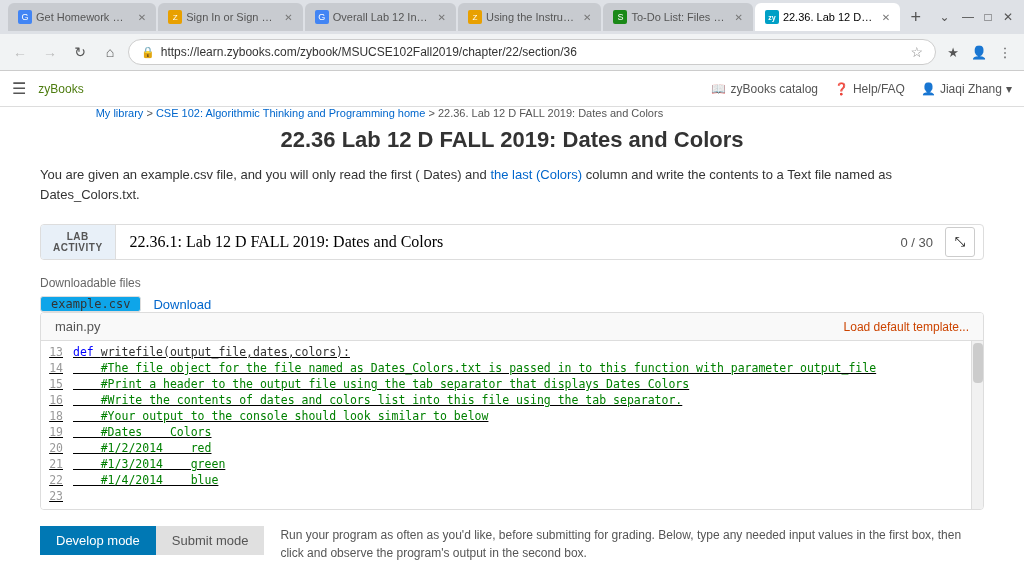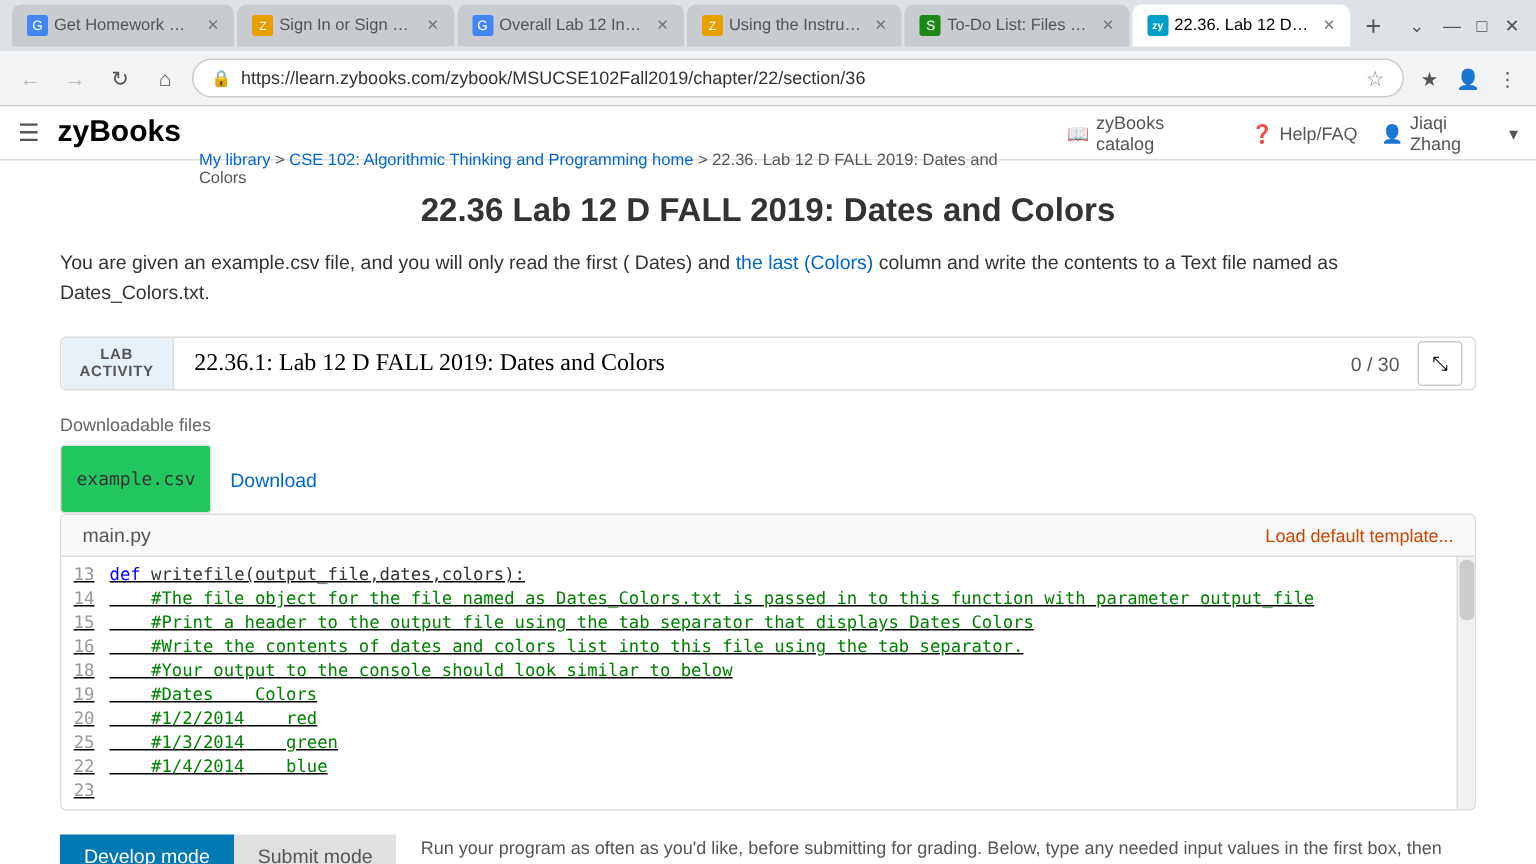--- a/index.html
+++ b/index.html
@@ -24,21 +24,21 @@
     .address-bar { flex: 1; height: 26px; border: 1px solid #ccc; border-radius: 13px; background: #fff; display: flex; align-items: center; padding: 0 12px; font-size: 12px; color: #333; gap: 6px; }
     .address-lock { color: #555; font-size: 11px; }
     .address-text { flex: 1; }
     .address-star { color: #888; font-size: 14px; }
     .omnibar-icons { display: flex; gap: 4px; align-items: center; }
     .omnibar-icon { width: 22px; height: 22px; display: flex; align-items: center; justify-content: center; color: #555; font-size: 13px; cursor: pointer; border-radius: 50%; }
 
     
     .zybooks-nav { height: 36px; border-bottom: 1px solid #ddd; display: flex; align-items: center; padding: 0 12px; gap: 12px; background: #fff; }
     .hamburger { font-size: 16px; color: #555; cursor: pointer; }
-    .zybooks-logo { color: #000000; font-weight: bold; font-size: 20px; }
+    .zybooks-logo { color: #4d7c0f; font-weight: normal; font-size: 12px; }
     .nav-breadcrumb { font-size: 11px; color: #555; margin-top: 48px; }
     .nav-breadcrumb a { color: #0066cc; text-decoration: none; }
     .nav-right { margin-left: auto; display: flex; align-items: center; gap: 16px; }
     .nav-catalog { display: flex; align-items: center; gap: 4px; font-size: 12px; color: #555; cursor: pointer; }
     .nav-help { display: flex; align-items: center; gap: 4px; font-size: 12px; color: #555; cursor: pointer; }
     .nav-user { display: flex; align-items: center; gap: 4px; font-size: 12px; color: #555; cursor: pointer; }
 
     
     .page-content { padding: 20px 40px; overflow-y: auto; height: calc(576px - 34px - 36px - 36px); background: #fff; }
     .page-title { font-size: 22px; font-weight: bold; color: #333; text-align: center; margin-bottom: 12px; }
@@ -50,21 +50,21 @@
     .activity-label-top { font-size: 10px; font-weight: bold; color: #555; letter-spacing: 0.5px; }
     .activity-label-bottom { font-size: 10px; font-weight: bold; color: #555; letter-spacing: 0.5px; }
     .activity-title { flex: 1; padding: 6px 14px; font-size: 16px; color: #000000; font-family: Liberation Serif, serif; }
     .activity-score { padding: 6px 12px; font-size: 13px; color: #555; }
     .activity-expand { width: 30px; height: 30px; border: 1px solid #ccc; display: flex; align-items: center; justify-content: center; margin-right: 8px; cursor: pointer; border-radius: 3px; }
 
     
     .downloadable-section { }
     .downloadable-label { font-size: 12px; color: #666; margin-bottom: 6px; }
     .downloadable-row { display: flex; align-items: center; gap: 12px; }
-    .file-chip { background: #22c55e; border: 1px solid #ddd; padding: 15px 10px; border-radius: 3px; font-size: 12px; font-family: monospace; color: #333; }
+    .file-chip { background: #0ea5e9; border: 1px solid #ddd; padding: 0 10px; border-radius: 3px; font-size: 12px; font-family: monospace; color: #333; }
     .download-link { color: #0066cc; font-size: 13px; text-decoration: none; cursor: pointer; font-weight: 500; }
 
     
     .editor-container { border: 1px solid #ddd; border-radius: 4px; overflow: hidden; margin-bottom: 16px; }
     .editor-header { background: #f9f9f9; border-bottom: 1px solid #ddd; padding: 6px 14px; display: flex; justify-content: space-between; align-items: center; }
     .editor-filename { font-size: 13px; color: #555; }
     .load-template { color: #cc4400; font-size: 12px; cursor: pointer; }
     .code-area { background: #fff; padding: 4px 0; font-family: monospace; font-size: 11.5px; }
     .code-line { display: flex; min-height: 16px; padding: 0 2px; }
     .line-num { width: 30px; text-align: right; color: #999; padding-right: 10px; user-select: none; flex-shrink: 0; }
@@ -233,21 +233,21 @@
           </div>
           <div class="code-line">
             <span class="line-num">19</span>
             <span class="line-content"><span class="c-comment">    #Dates    Colors</span></span>
           </div>
           <div class="code-line">
             <span class="line-num">20</span>
             <span class="line-content"><span class="c-comment">    #1/2/2014    red</span></span>
           </div>
           <div class="code-line">
-            <span class="line-num">25</span>
+            <span class="line-num">21</span>
             <span class="line-content"><span class="c-comment">    #1/3/2014    green</span></span>
           </div>
           <div class="code-line">
             <span class="line-num">22</span>
             <span class="line-content"><span class="c-comment">    #1/4/2014    blue</span></span>
           </div>
           <div class="code-line">
             <span class="line-num">23</span>
             <span class="line-content"></span>
           </div>

